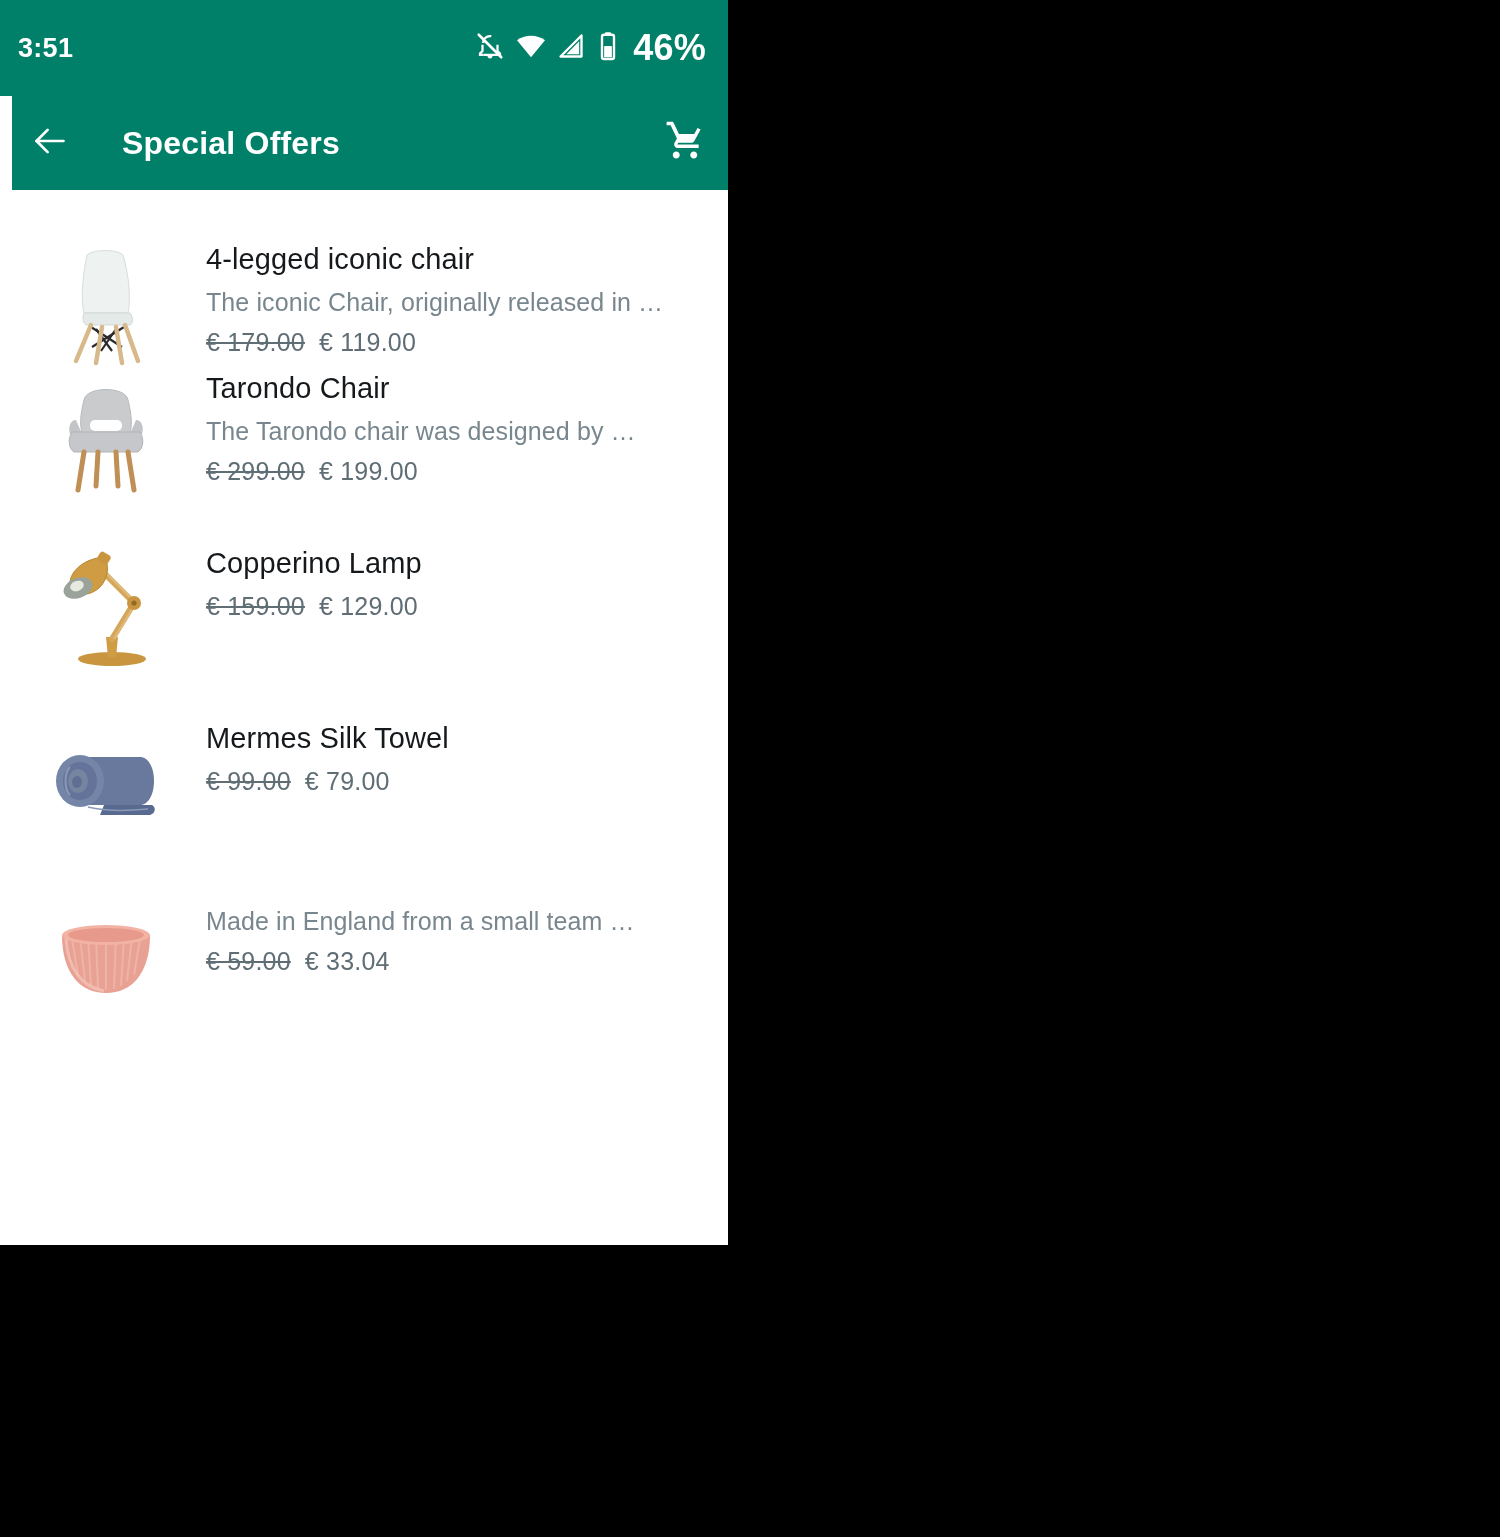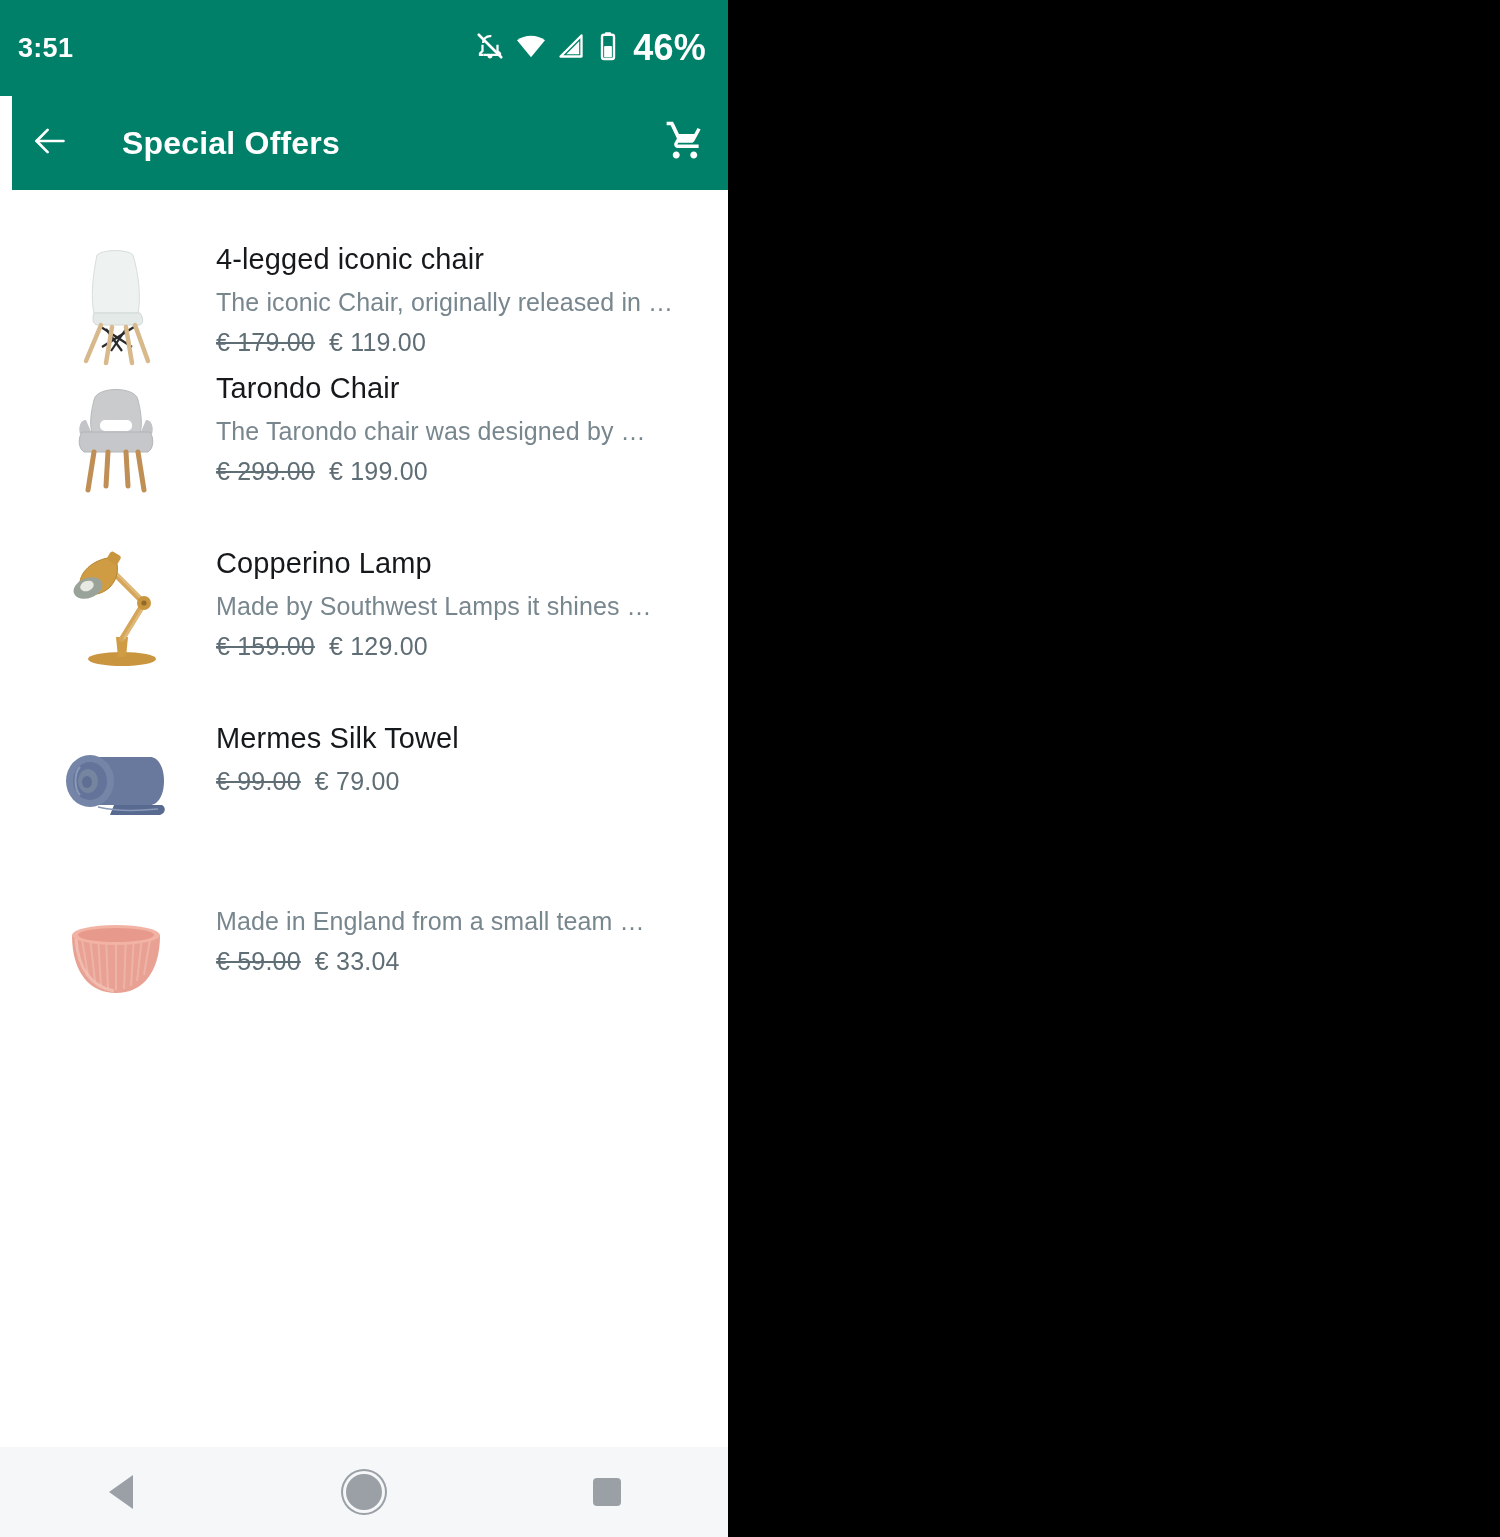--- a/index.html
+++ b/index.html
@@ -11,21 +11,21 @@
     width: 1500px;
     height: 1537px;
     font-family: "Liberation Sans", sans-serif;
     overflow: hidden;
   }
   #screen {
     position: absolute;
     left: 0;
     top: 0;
     width: 728px;
-    height: 1537px;
+    height: 1245px;
     background: #ffffff;
     overflow: hidden;
   }
   #blackpane {
     position: absolute;
     left: 728px;
     top: 0;
     width: 772px;
     height: 1537px;
     background: #000000;
@@ -90,21 +90,21 @@
   .appbar-cart {
     margin-left: auto;
     width: 54px; height: 54px;
     display: flex; align-items: center; justify-content: center;
     cursor: pointer;
   }
 
   
   .content {
     position: absolute;
-    left: 16px; top: 190px;
+    left: 6px; top: 190px;
     width: 728px;
     height: 1257px;
     background: #ffffff;
     overflow: hidden;
   }
   .product-row {
     position: relative;
     height: 175px;
     display: flex;
     align-items: flex-start;
@@ -334,21 +334,20 @@
           <circle cx="88" cy="62" r="2.6" fill="#8f6a28"></circle>
           <path d="M58 16 C36 18 22 32 24 46 C26 56 44 56 54 46 C62 38 64 24 58 16 Z" fill="#cf9c44" stroke="#b5852f" stroke-width="1"></path>
           <ellipse cx="32" cy="47" rx="15" ry="10" transform="rotate(-22 32 47)" fill="#9aa39a"></ellipse>
           <ellipse cx="31" cy="45" rx="7" ry="5" transform="rotate(-22 31 45)" fill="#e8eae2"></ellipse>
           <rect x="52" y="12" width="12" height="10" rx="3" fill="#c9953f" transform="rotate(32 58 17)"></rect>
         </svg>
         </span>
       </div>
       <div class="product-info">
         <div class="product-title">Copperino Lamp</div>
-        <div class="product-desc">Made by Southwest Lamps it shines …</div>
         <div class="price-line">
           <span class="price-old">€ 159.00</span>
           <span class="price-new">€ 129.00</span>
         </div>
       </div>
     </div>
 
     <div class="product-row">
       <div class="thumb-wrap">
         <span>

